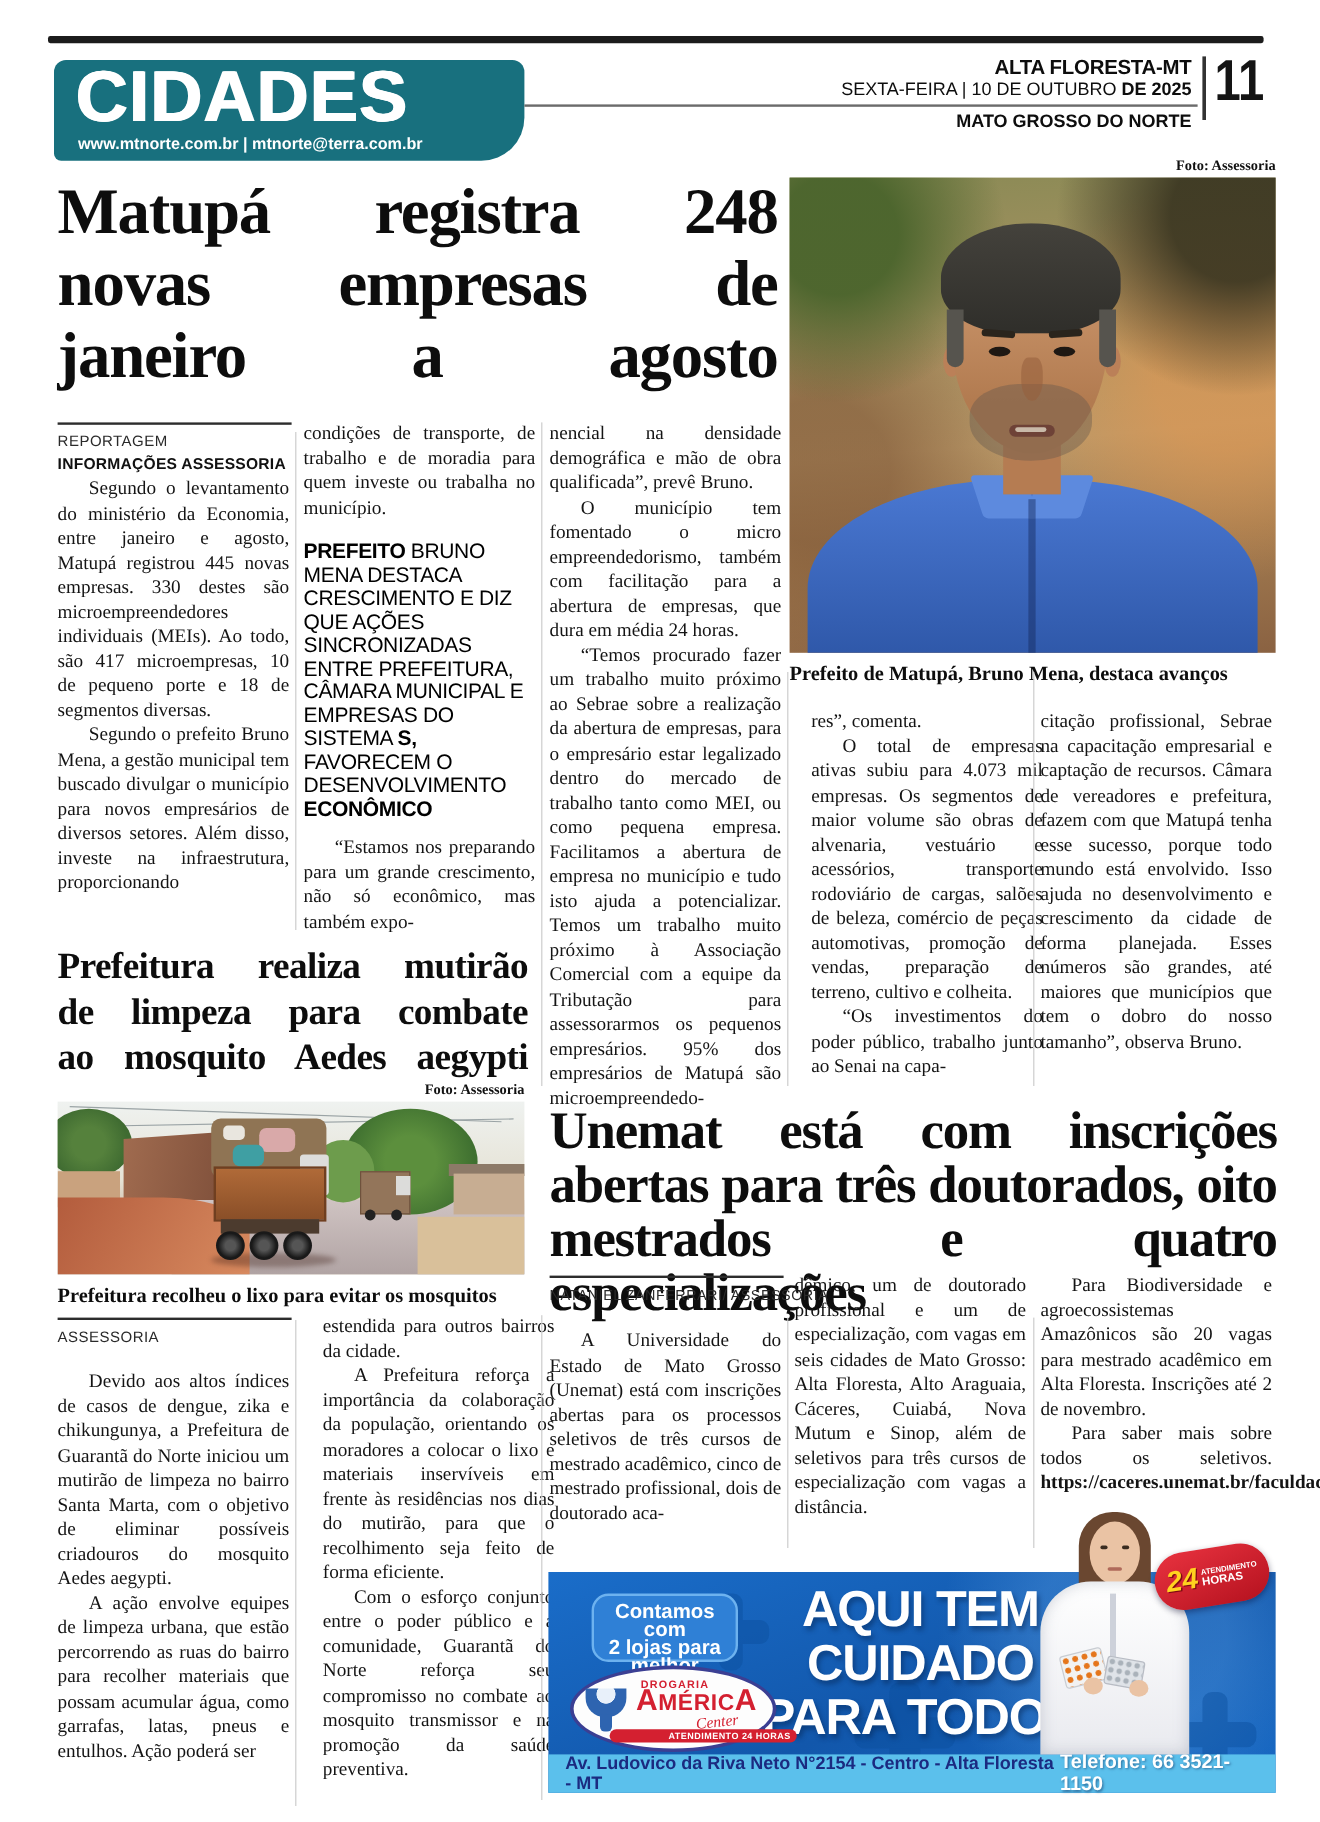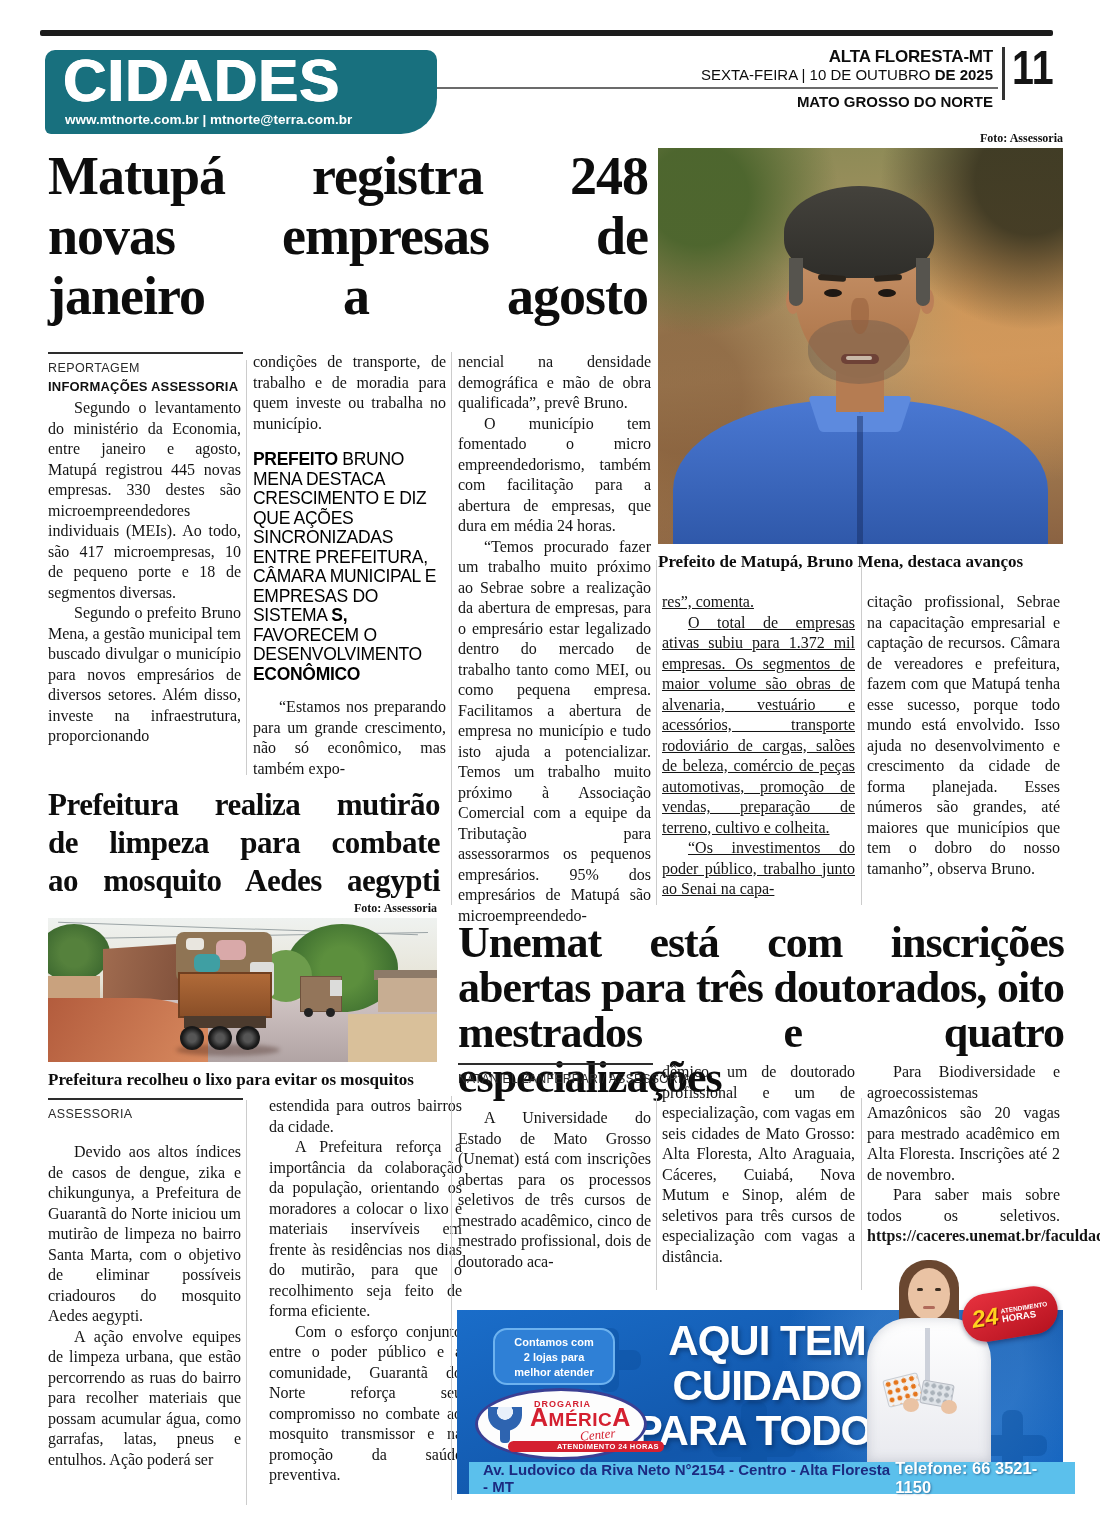--- a/index.html
+++ b/index.html
@@ -63,41 +63,41 @@
 
   
   .ad-blue{background:
       radial-gradient(circle at 80% 30%, rgba(90,160,230,.35) 0 80px, transparent 160px),
       linear-gradient(160deg,#1a6dc9 0%,#1257ab 55%,#1668c4 100%);}
   .plus{position:absolute;opacity:.45;}
   .plus::before,.plus::after{content:"";position:absolute;background:#0b4f9e;border-radius:8px;}
   .plus::before{left:35%;top:0;width:30%;height:100%;}
   .plus::after{top:35%;left:0;height:30%;width:100%;}
   .ad-chip{background:#2f80d6;border:2px solid #6db2ef;border-radius:14px;color:#fff;
-           font-family:"Liberation Sans",sans-serif;font-size:11px;font-weight:700;
+           font-family:"Liberation Sans",sans-serif;font-size:17px;font-weight:700;
            line-height:15px;text-align:center;padding-top:5px;}
   .ad-slogan{color:#fff;font-family:"Liberation Sans",sans-serif;font-weight:800;
              font-size:42px;line-height:45px;text-align:center;letter-spacing:-1px;
              text-shadow:2px 3px 4px rgba(5,30,70,.45);}
   .ad-logo{background:#fdfdfd;border:3px solid #3b3f93;border-radius:50%;}
   .logo-top{color:#d42030;font-family:"Liberation Sans",sans-serif;font-weight:800;font-size:9px;letter-spacing:1px;}
   .logo-name{color:#d42030;font-family:"Liberation Sans",sans-serif;font-weight:800;font-size:19px;line-height:18px;letter-spacing:.5px;}
   .logo-name .biga{font-size:25px;}
   .logo-script{color:#d42030;font-family:"Liberation Serif",serif;font-style:italic;font-size:13px;}
   .logo-band{background:#d42030;color:#fff;border-radius:7px;font-family:"Liberation Sans",sans-serif;
              font-weight:800;font-size:7.5px;text-align:center;line-height:11px;letter-spacing:.4px;}
   .badge24{background:linear-gradient(160deg,#e8323f,#b5121f);border-radius:26px;transform:rotate(-9deg);
            box-shadow:0 2px 5px rgba(0,0,40,.4);display:flex;align-items:center;justify-content:center;}
   .badge-num{color:#ffd21f;font-family:"Liberation Sans",sans-serif;font-weight:800;font-size:24px;
              font-style:italic;text-shadow:1px 1px 0 #7e0a12;}
   .badge-txt{color:#fff;font-family:"Liberation Sans",sans-serif;font-weight:700;font-size:6.5px;
              line-height:8px;margin-left:3px;}
   .badge-txt .b2{font-size:9.5px;}
   .ad-strip{background:#5bc0ec;display:flex;align-items:center;justify-content:space-between;
-            padding:0 14px;box-sizing:border-box;margin-left:12px;}
+            padding:0 14px;box-sizing:border-box;}
   .ad-address{color:#1b2a80;font-family:"Liberation Sans",sans-serif;font-weight:800;font-size:15px;}
   .ad-phone{color:#ffffff;font-family:"Liberation Sans",sans-serif;font-weight:800;font-size:16.5px;
             text-shadow:1px 1px 2px rgba(10,40,90,.5);}
 </style>
 </head>
 <body>
 
 <div class="page">
 
   <div class="a topbar" style="left:40px;top:30px;width:1013px;"></div>
@@ -161,23 +161,23 @@
     <div class="callout">
       <b>PREFEITO</b><span> BRUNO MENA DESTACA CRESCIMENTO E DIZ QUE AÇÕES SINCRONIZADAS ENTRE PREFEITURA, CÂMARA MUNICIPAL E EMPRESAS DO SISTEMA </span><b>S,</b><span> FAVORECEM O DESENVOLVIMENTO </span><b>ECONÔMICO</b>
     </div>
     <p>“Estamos nos preparando para um grande crescimento, não só econômico, mas também expo-</p>
   </div>
   <div class="a body-col" style="left:458px;top:352px;">
     <p class="cont">nencial na densidade demográfica e mão de obra qualificada”, prevê Bruno.</p>
     <p>O município tem fomentado o micro empreendedorismo, também com facilitação para a abertura de empresas, que dura em média 24 horas.</p>
     <p>“Temos procurado fazer um trabalho muito próximo ao Sebrae sobre a realização da abertura de empresas, para o empresário estar legalizado dentro do mercado de trabalho tanto como MEI, ou como pequena empresa. Facilitamos a abertura de empresa no município e tudo isto ajuda a potencializar. Temos um trabalho muito próximo à Associação Comercial com a equipe da Tributação para assessorarmos os pequenos empresários. 95% dos empresários de Matupá são microempreendedo-</p>
   </div>
-  <div class="a body-col" style="left:662px;top:592px;text-decoration:underline;">
+  <div class="a body-col" style="left:676px;top:592px;">
     <p class="cont">res”, comenta.</p>
-    <p>O total de empresas ativas subiu para 1.372 mil empresas. Os segmentos de maior volume são obras de alvenaria, vestuário e acessórios, transporte rodoviário de cargas, salões de beleza, comércio de peças automotivas, promoção de vendas, preparação de terreno, cultivo e colheita.</p>
+    <p>O total de empresas ativas subiu para 4.073 mil empresas. Os segmentos de maior volume são obras de alvenaria, vestuário e acessórios, transporte rodoviário de cargas, salões de beleza, comércio de peças automotivas, promoção de vendas, preparação de terreno, cultivo e colheita.</p>
     <p>“Os investimentos do poder público, trabalho junto ao Senai na capa-</p>
   </div>
   <div class="a body-col" style="left:867px;top:592px;">
     <p class="cont">citação profissional, Sebrae na capacitação empresarial e captação de recursos. Câmara de vereadores e prefeitura, fazem com que Matupá tenha esse sucesso, porque todo mundo está envolvido. Isso ajuda no desenvolvimento e crescimento da cidade de forma planejada. Esses números são grandes, até maiores que municípios que tem o dobro do nosso tamanho”, observa Bruno.</p>
   </div>
 
   <div class="a" style="left:48px;top:786px;width:392px;">
     <div class="headline h2-line justline">Prefeitura realiza mutirão</div>
     <div class="headline h2-line justline">de limpeza para combate</div>
     <div class="headline h2-line justline">ao mosquito Aedes aegypti</div>

